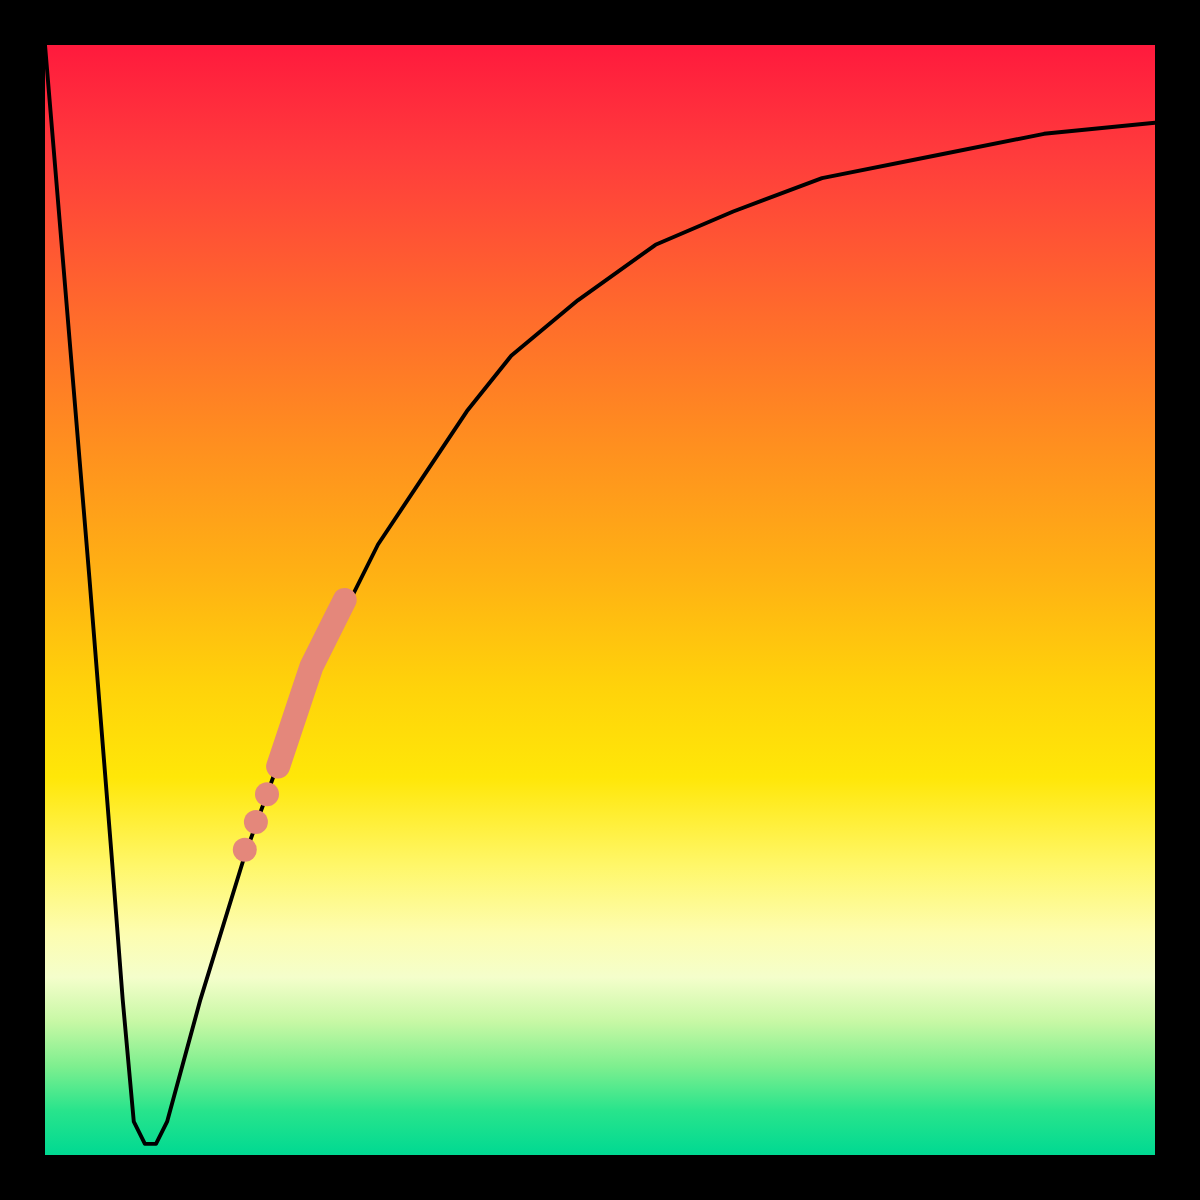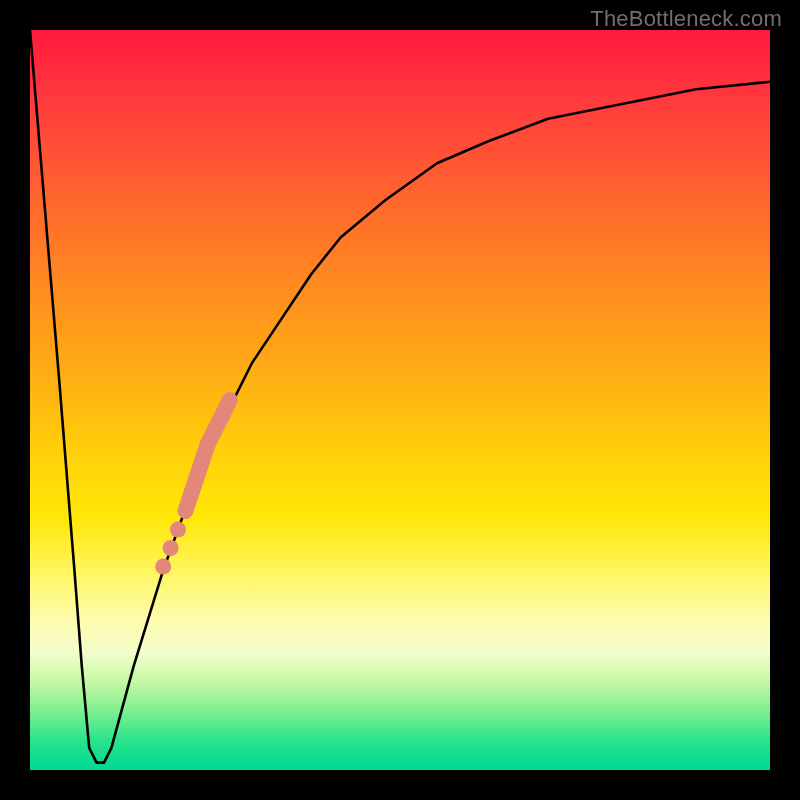--- a/index.html
+++ b/index.html
@@ -70,14 +70,13 @@
       <g>
         <path id="thick-path" d="M155.40 481.00 L162.80 458.80 L170.20 436.60 L177.60 414.40 L185.00 399.60 L192.40 384.80 L199.80 370.00" fill="none" stroke="#e4877b" stroke-width="16" stroke-linecap="round"></path>
       </g>
       <g id="dots-group">
           <circle cx="133.20" cy="536.50" r="8" fill="#e4877b"></circle>
           <circle cx="140.60" cy="518.00" r="8" fill="#e4877b"></circle>
           <circle cx="148.00" cy="499.50" r="8" fill="#e4877b"></circle>
         </g>
     </svg>
   </div>
-  <div class="watermark">TheBottleneck.com</div>
 </div>
 
 </body></html>

